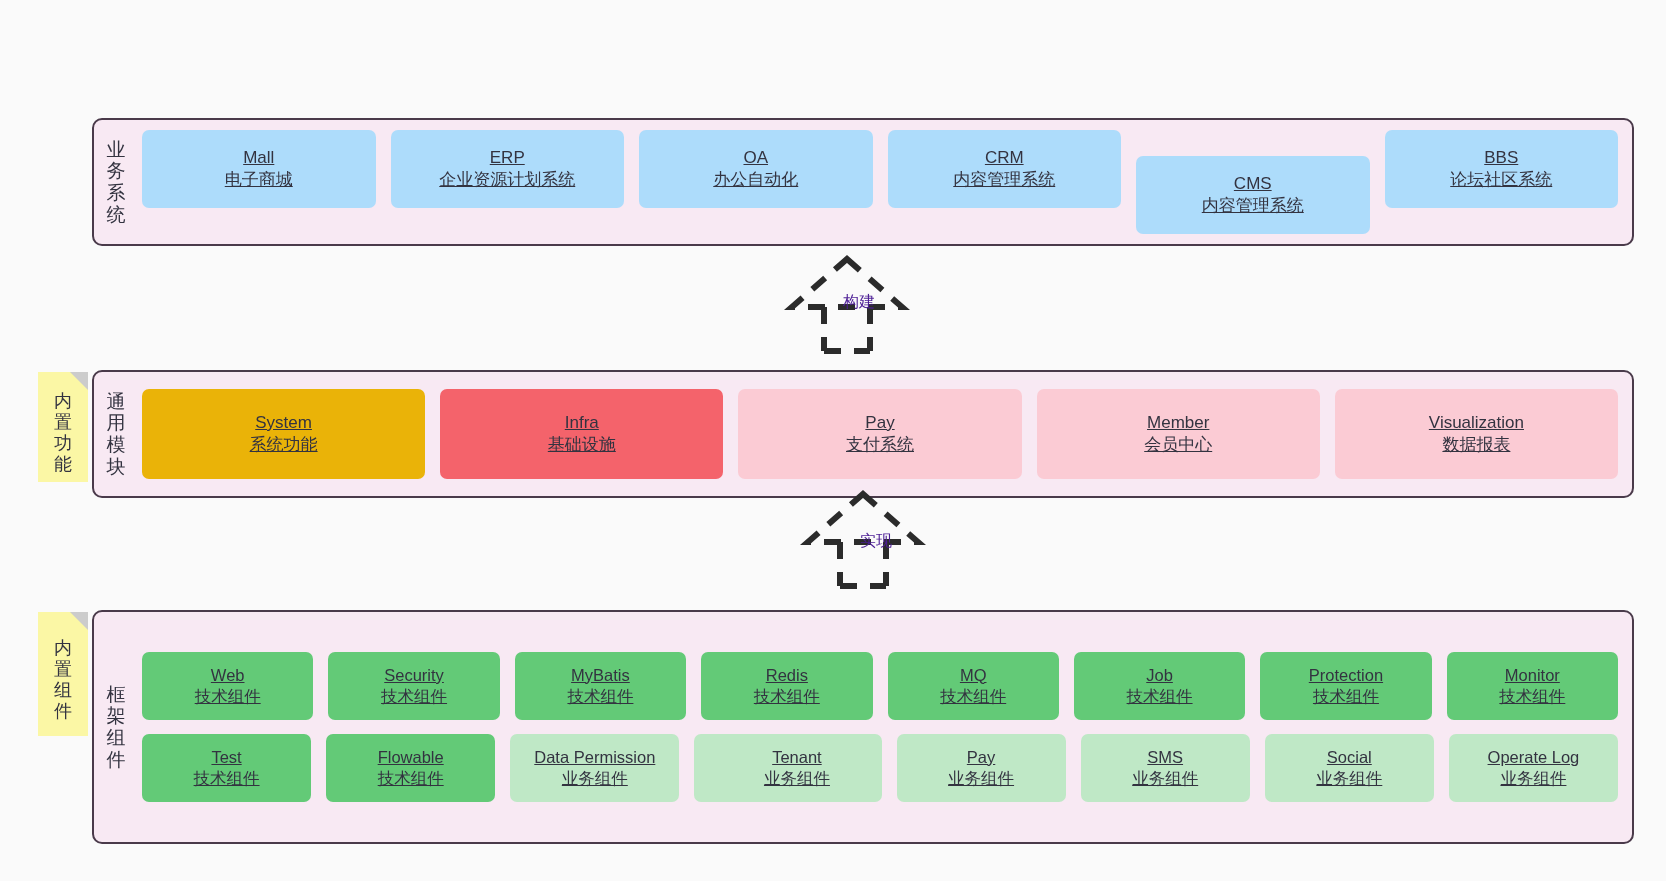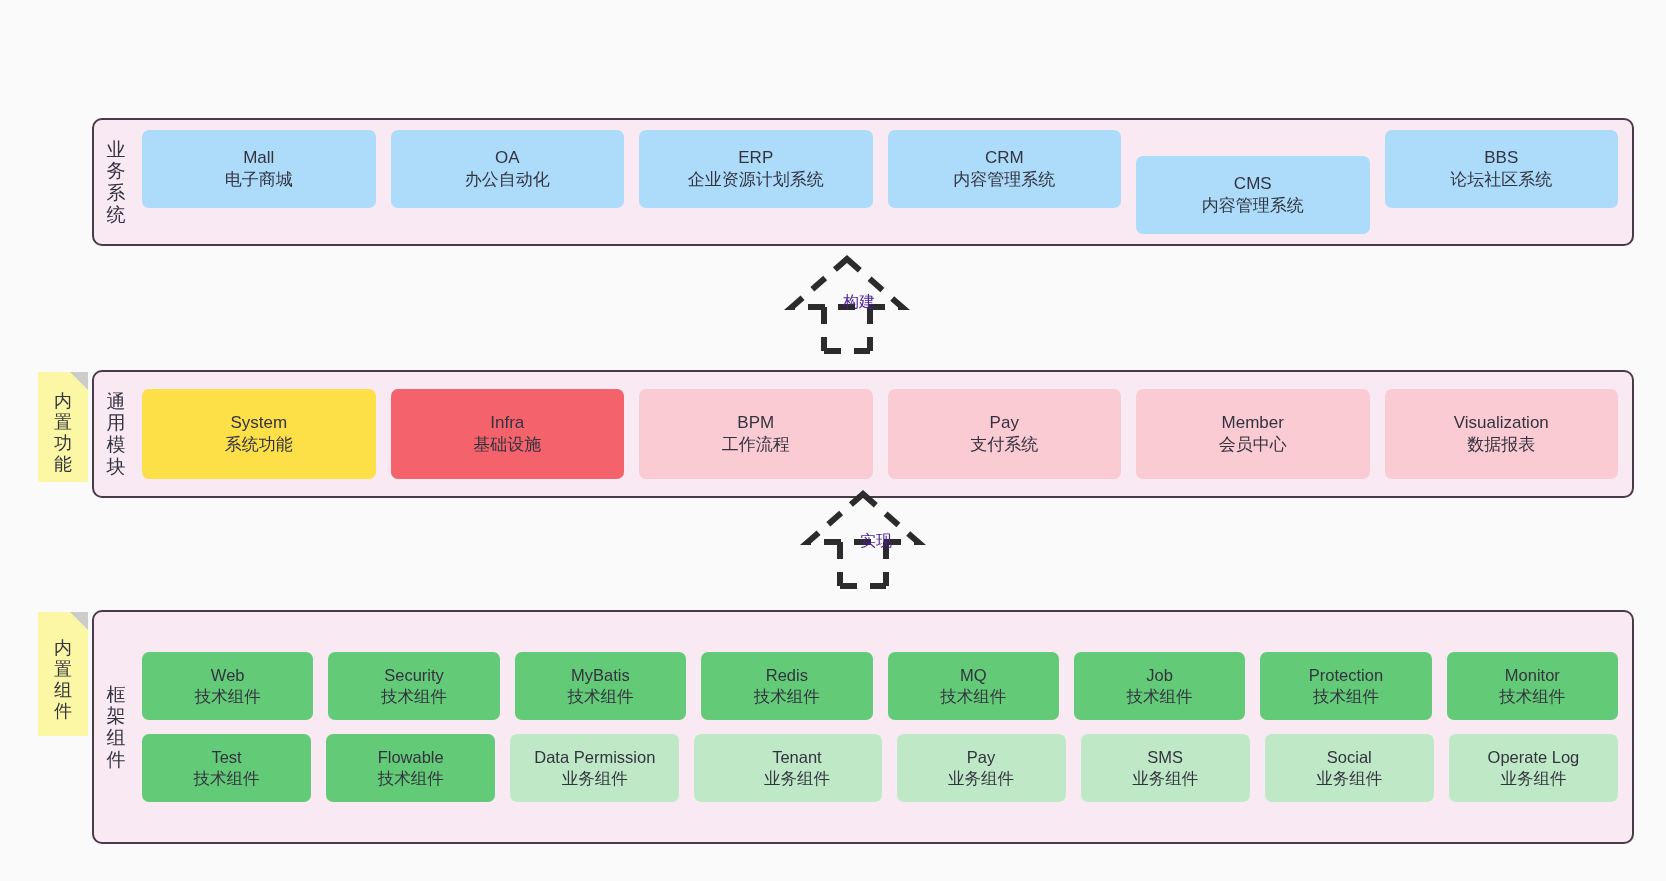--- a/index.html
+++ b/index.html
@@ -66,20 +66,21 @@
     display: flex;
     flex-direction: column;
     align-items: center;
     justify-content: center;
     text-align: center;
     font-size: 17px;
     line-height: 1.30;
     color: #333340;
     padding: 4px 6px;
     box-sizing: border-box;
+    text-decoration: underline;
   }
   #layer-business .cell { height: 78px; }
   #layer-modules  .cell { height: 90px; }
   #layer-framework .cell { height: 68px; font-size: 16.5px; }
 
   .cell .t1 { display: block; }
   .cell .t2 { display: block; }
 
   
   .c-blue      { background: #addcfb; }
@@ -145,26 +146,26 @@
 
 <div class="layer" id="layer-business">
   <div class="layer-label"><span>业</span><span>务</span><span>系</span><span>统</span></div>
   <div class="layer-body">
       <div class="row">
         <div class="cell c-blue" style="background: rgb(173, 220, 251);">
           <span class="t1">Mall</span>
           <span class="t2">电子商城</span>
         </div>
         <div class="cell c-blue" style="background: rgb(173, 220, 251);">
+          <span class="t1">ERP</span>
+          <span class="t2">企业资源计划系统</span>
+        </div>
+        <div class="cell c-blue" style="background: rgb(173, 220, 251);">
           <span class="t1">OA</span>
           <span class="t2">办公自动化</span>
-        </div>
-        <div class="cell c-blue" style="background: rgb(173, 220, 251);">
-          <span class="t1">ERP</span>
-          <span class="t2">企业资源计划系统</span>
         </div>
         <div class="cell c-blue" style="background: rgb(173, 220, 251);">
           <span class="t1">CRM</span>
           <span class="t2">内容管理系统</span>
         </div>
         <div class="cell c-blue" style="background: rgb(173, 220, 251); margin-top: 26px;">
           <span class="t1">CMS</span>
           <span class="t2">内容管理系统</span>
         </div>
         <div class="cell c-blue" style="background: rgb(173, 220, 251);">
@@ -180,31 +181,27 @@
     <path d="M95 4 L150 52 L40 52 Z" fill="none" stroke="#2b2b2b" stroke-width="6" stroke-dasharray="17 13" stroke-linecap="butt"></path>
     <path d="M72 52 L72 96 M118 52 L118 96 M72 96 L118 96" fill="none" stroke="#2b2b2b" stroke-width="6" stroke-dasharray="17 13"></path>
   </svg>
   <div class="arrow-label">构建</div>
 </div>
 
 <div class="layer" id="layer-modules">
   <div class="layer-label"><span>通</span><span>用</span><span>模</span><span>块</span></div>
   <div class="layer-body">
       <div class="row">
-        <div class="cell c-red" style="background: #fde047;">
+        <div class="cell c-red" style="background: #eab308;">
           <span class="t1">System</span>
           <span class="t2">系统功能</span>
         </div>
         <div class="cell c-red" style="background: rgb(244, 99, 107);">
           <span class="t1">Infra</span>
           <span class="t2">基础设施</span>
-        </div>
-        <div class="cell c-pink" style="background: rgb(251, 203, 212);">
-          <span class="t1">BPM</span>
-          <span class="t2">工作流程</span>
         </div>
         <div class="cell c-pink" style="background: rgb(251, 203, 212);">
           <span class="t1">Pay</span>
           <span class="t2">支付系统</span>
         </div>
         <div class="cell c-pink" style="background: rgb(251, 203, 212);">
           <span class="t1">Member</span>
           <span class="t2">会员中心</span>
         </div>
         <div class="cell c-pink" style="background: rgb(251, 203, 212);">

